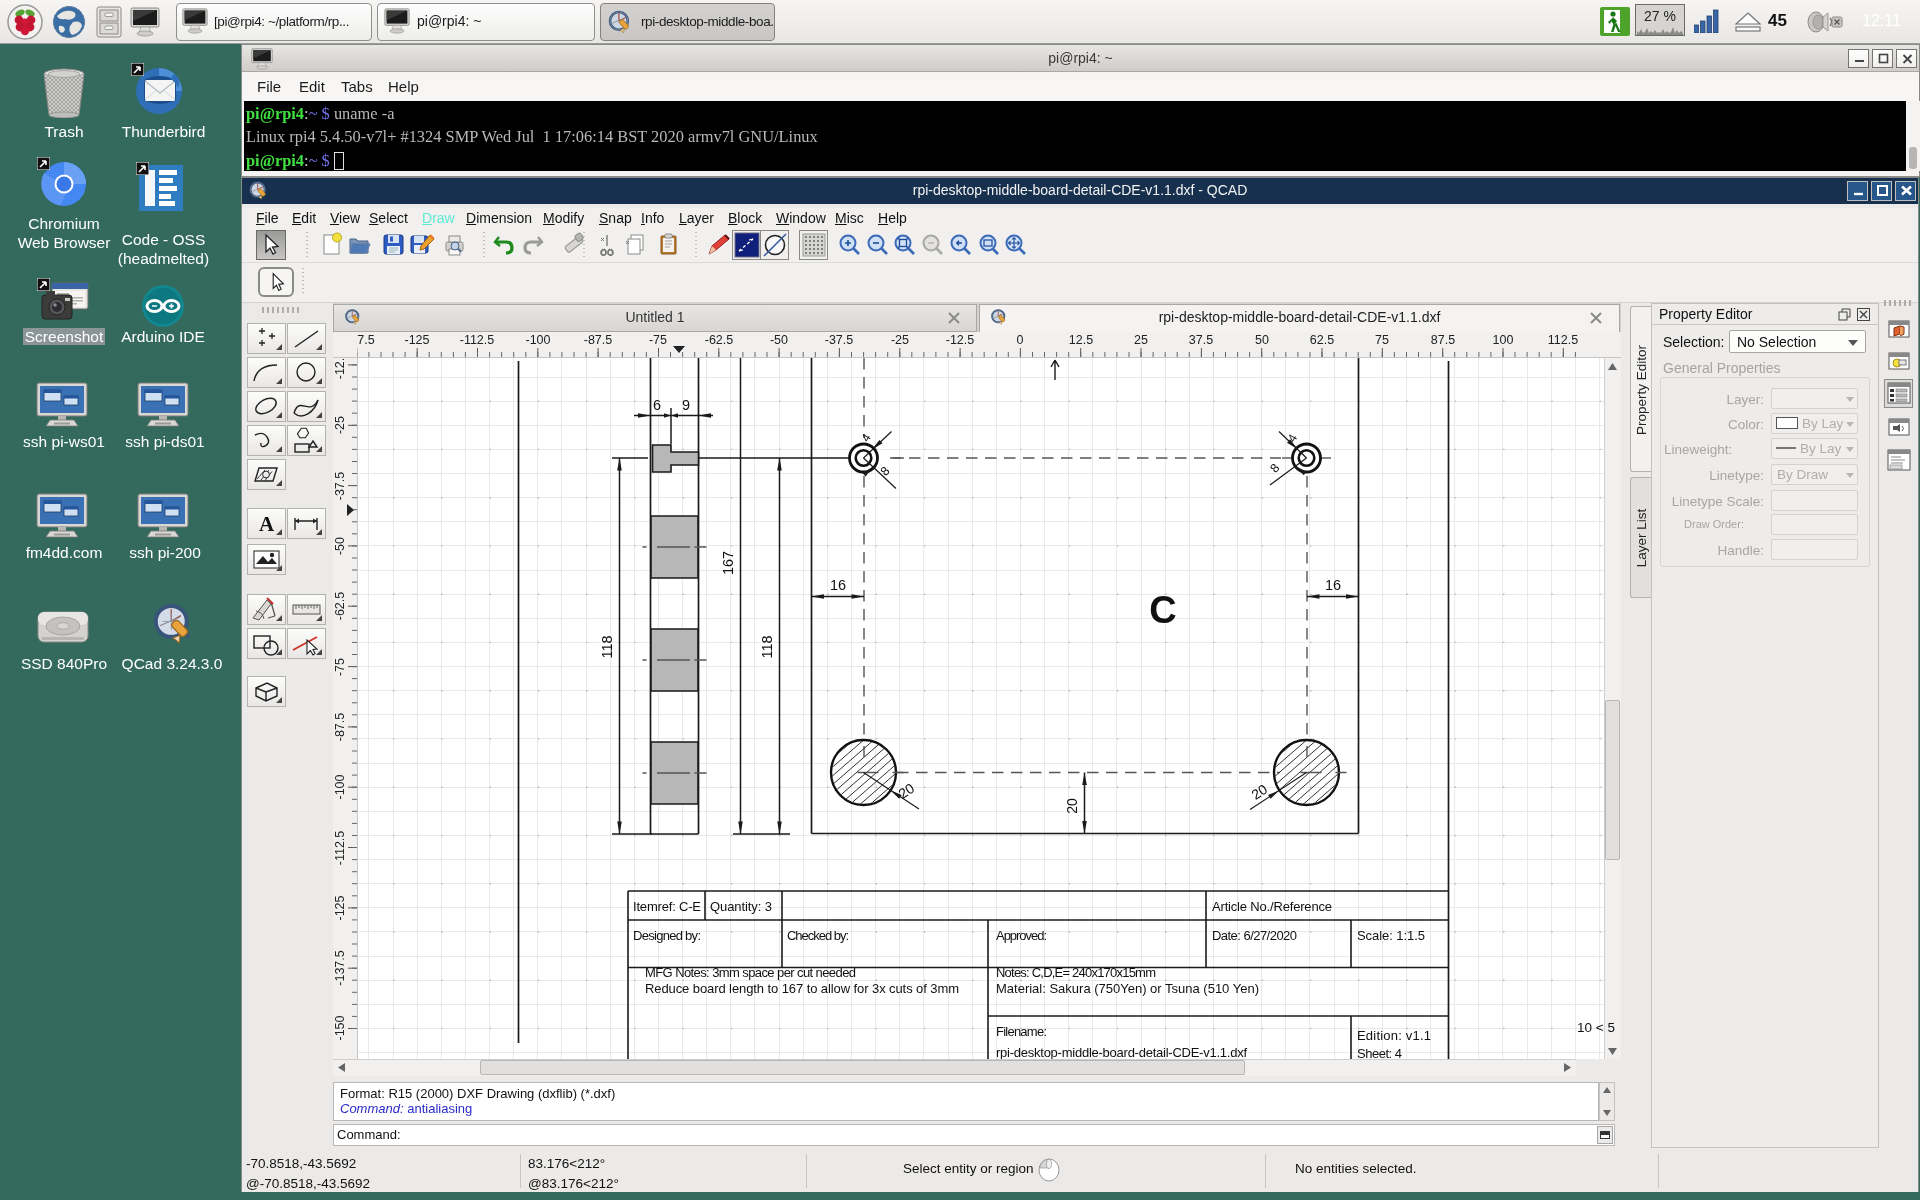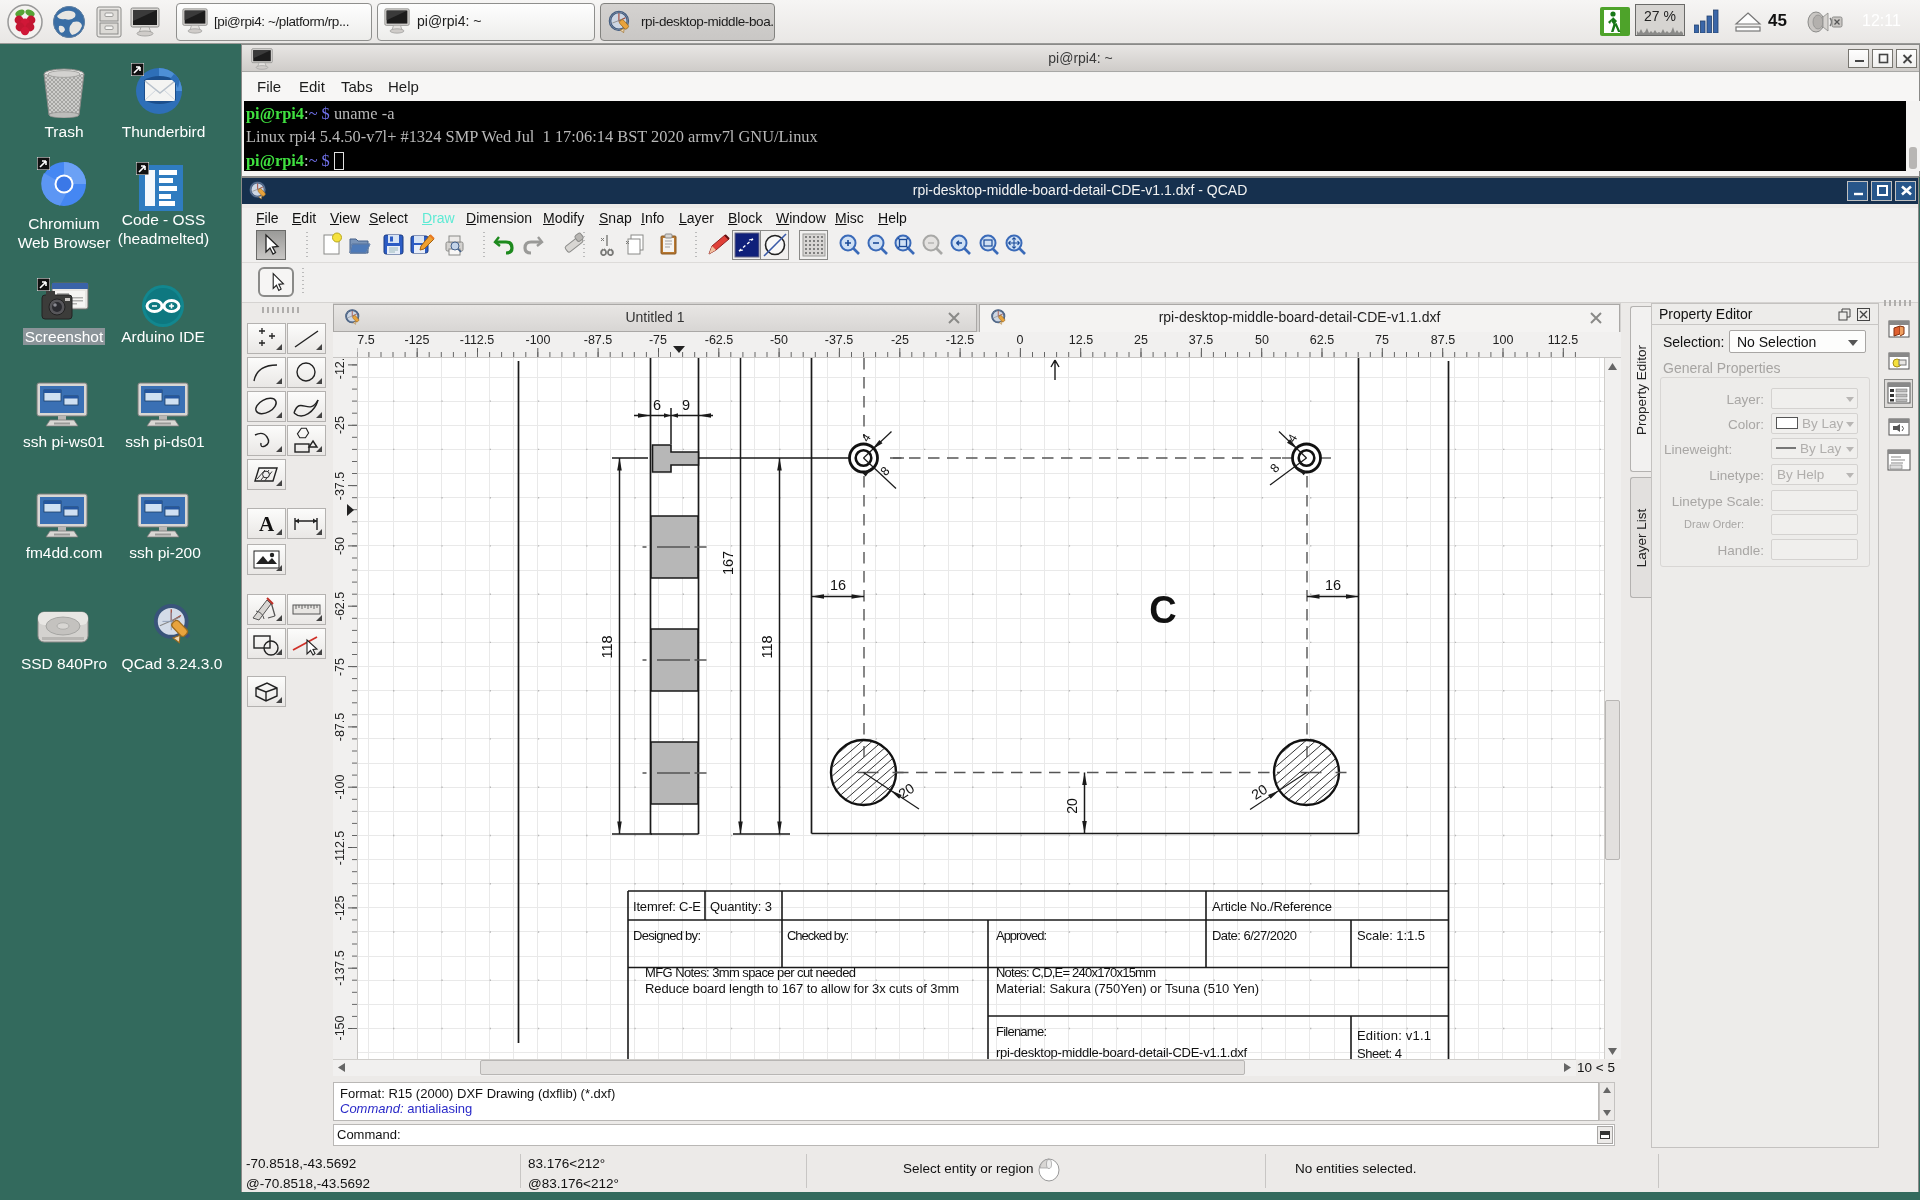--- a/index.html
+++ b/index.html
@@ -155,21 +155,21 @@
 <rect x="20" y="5" width="18" height="5" fill="#fff"></rect>
 <rect x="20" y="13" width="14" height="5" fill="#fff"></rect>
 <rect x="20" y="21" width="18" height="5" fill="#fff"></rect>
 <rect x="20" y="29" width="12" height="5" fill="#fff"></rect>
 <rect x="20" y="36" width="16" height="5" fill="#fff"></rect>
 </svg>
 <svg class="abs" style="left:136px;top:162px" width="13" height="13" viewBox="0 0 13 13">
 <rect x="0" y="0" width="13" height="13" fill="#111" stroke="#fff" stroke-width="1"></rect>
 <path d="M3 10 L9 4 M9 4 L5 4 M9 4 L9 8" stroke="#fff" stroke-width="1.6" fill="none"></path>
 </svg>
-<div class="dicon" style="left:106px;top:208px;width:115px">
+<div class="dicon" style="left:106px;top:228px;width:115px">
     <div class="lbl">Code - OSS<br>(headmelted)</div>
   </div>
 <svg class="abs" style="left:40px;top:281px" width="50" height="46" viewBox="0 0 50 46">
 <rect x="12" y="2" width="36" height="26" rx="2" fill="#e8e6e3" stroke="#6a6a68"></rect>
 <rect x="12" y="2" width="36" height="6" fill="#3a63a8"></rect>
 <rect x="15" y="10" width="30" height="16" fill="#f6f5f3"></rect>
 <path d="M17 12 h12 v2 h-12z M17 16 h26 v1.5 h-26z M17 19 h26 v1.5 h-26z M17 22 h20 v1.5 h-20z" fill="#b0b0ae"></path>
 <rect x="2" y="14" width="30" height="24" rx="3" fill="#3c3c3a" stroke="#222"></rect>
 <rect x="6" y="10" width="9" height="5" fill="#3c3c3a"></rect>
 <circle cx="17" cy="26" r="8" fill="#57565a" stroke="#222"></circle>
@@ -1012,21 +1012,21 @@
   </svg>
 <div class="abs" style="left:1605px;top:700px;width:15px;height:160px;background:#e2e0de;border:1px solid #b8b6b4;border-radius:2px"></div>
 <div class="abs" style="left:333px;top:1059px;width:1243px;height:17px;background:#f1f0ef;border-top:1px solid #d0cecb"></div>
 <svg class="abs" style="left:337px;top:1062px" width="9" height="11">
     <path d="M8 1 L8 10 L1 5.5 Z" fill="#666"></path>
   </svg>
 <svg class="abs" style="left:1563px;top:1062px" width="9" height="11">
     <path d="M1 1 L1 10 L8 5.5 Z" fill="#666"></path>
   </svg>
 <div class="abs" style="left:480px;top:1060px;width:765px;height:15px;background:#e2e0de;border:1px solid #b8b6b4;border-radius:2px"></div>
-<div class="abs" style="left:1577px;top:1060px;font-size:13.5px;color:#111">10 &lt; 5</div>
+<div class="abs" style="left:1577px;top:1020px;font-size:13.5px;color:#111">10 &lt; 5</div>
 <div class="abs" style="left:333px;top:1082px;width:1266px;height:39px;background:#fff;border:1px solid #b9b7b5"></div>
 <div class="abs" style="left:340px;top:1086px;font-size:13px;color:#111">Format: R15 (2000) DXF Drawing (dxflib) (*.dxf)</div>
 <div class="abs" style="left:340px;top:1101px;font-size:13px;color:#2a2ac8"><i>Command:</i> antialiasing</div>
 <div class="abs" style="left:1599px;top:1082px;width:16px;height:39px;background:#eceae8;border:1px solid #c4c2c0"></div>
 <svg class="abs" style="left:1602px;top:1086px" width="10" height="8">
     <path d="M5 1 L9 7 L1 7 Z" fill="#666"></path>
   </svg>
 <svg class="abs" style="left:1602px;top:1109px" width="10" height="8">
     <path d="M1 1 L9 1 L5 7 Z" fill="#666"></path>
   </svg>
@@ -1094,21 +1094,21 @@
 <svg class="abs" style="left:1845px;top:446px" width="10" height="7">
     <path d="M1 1 L9 1 L5 6 Z" fill="#b8b6b4"></path>
   </svg>
 <div class="abs" style="left:1776px;top:447px;width:20px;height:2px;background:#777"></div>
 <div class="abs" style="left:1800px;top:441px;font-size:13.5px;color:#b0aeac">By Lay</div>
 <div class="abs" style="left:1664px;top:468px;width:100px;text-align:right;font-size:13.5px;color:#a8a6a4">Linetype:</div>
 <div class="abs" style="left:1771px;top:464px;width:87px;height:21px;background:#f0efed;border:1px solid #d4d2d0;border-radius:2px"></div>
 <svg class="abs" style="left:1845px;top:472px" width="10" height="7">
     <path d="M1 1 L9 1 L5 6 Z" fill="#b8b6b4"></path>
   </svg>
-<div class="abs" style="left:1777px;top:467px;font-size:13.5px;color:#b0aeac">By Help</div>
+<div class="abs" style="left:1777px;top:467px;font-size:13.5px;color:#b0aeac">By Draw</div>
 <div class="abs" style="left:1664px;top:494px;width:100px;text-align:right;font-size:13.5px;color:#a8a6a4">Linetype Scale:</div>
 <div class="abs" style="left:1771px;top:490px;width:87px;height:21px;background:#f0efed;border:1px solid #d4d2d0;border-radius:2px"></div>
 <div class="abs" style="left:1664px;top:518px;width:100px;text-align:center;font-size:11px;color:#a8a6a4">Draw Order:</div>
 <div class="abs" style="left:1771px;top:514px;width:87px;height:21px;background:#f0efed;border:1px solid #d4d2d0;border-radius:2px"></div>
 <div class="abs" style="left:1664px;top:543px;width:100px;text-align:right;font-size:13.5px;color:#a8a6a4">Handle:</div>
 <div class="abs" style="left:1771px;top:539px;width:87px;height:21px;background:#f0efed;border:1px solid #d4d2d0;border-radius:2px"></div>
 <div class="abs" style="left:1884px;top:300px;width:30px;height:8px;background:repeating-linear-gradient(90deg,#b0aeac 0 2px,transparent 2px 5px);height:6px"></div>
 <svg class="abs" style="left:1886px;top:316px" width="26" height="26" viewBox="0 0 26 26">
     <rect x="3" y="5" width="20" height="16" fill="#fff" stroke="#555"></rect>
     <rect x="3" y="5" width="20" height="4" fill="#888"></rect>

